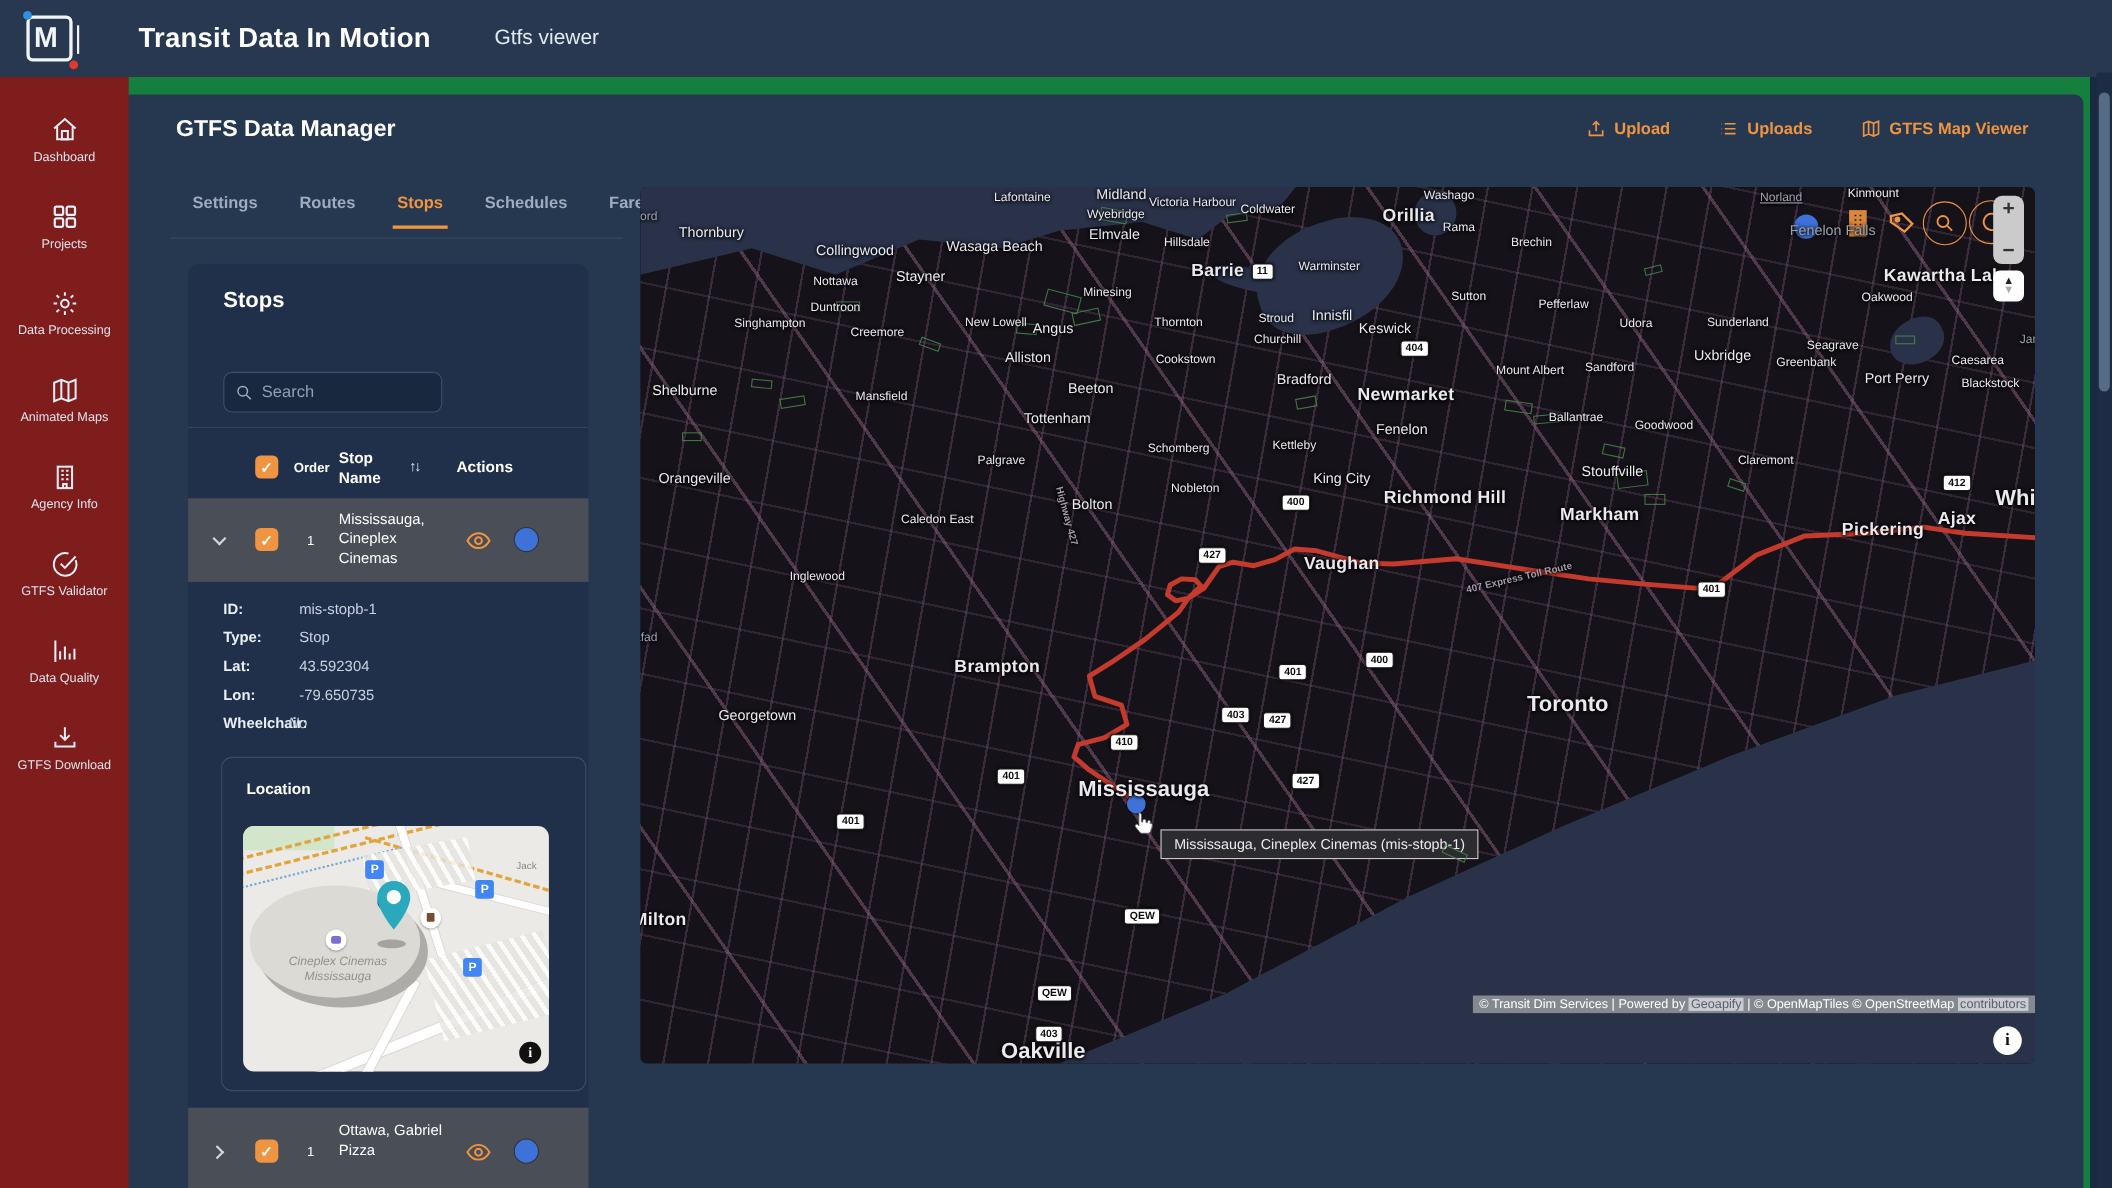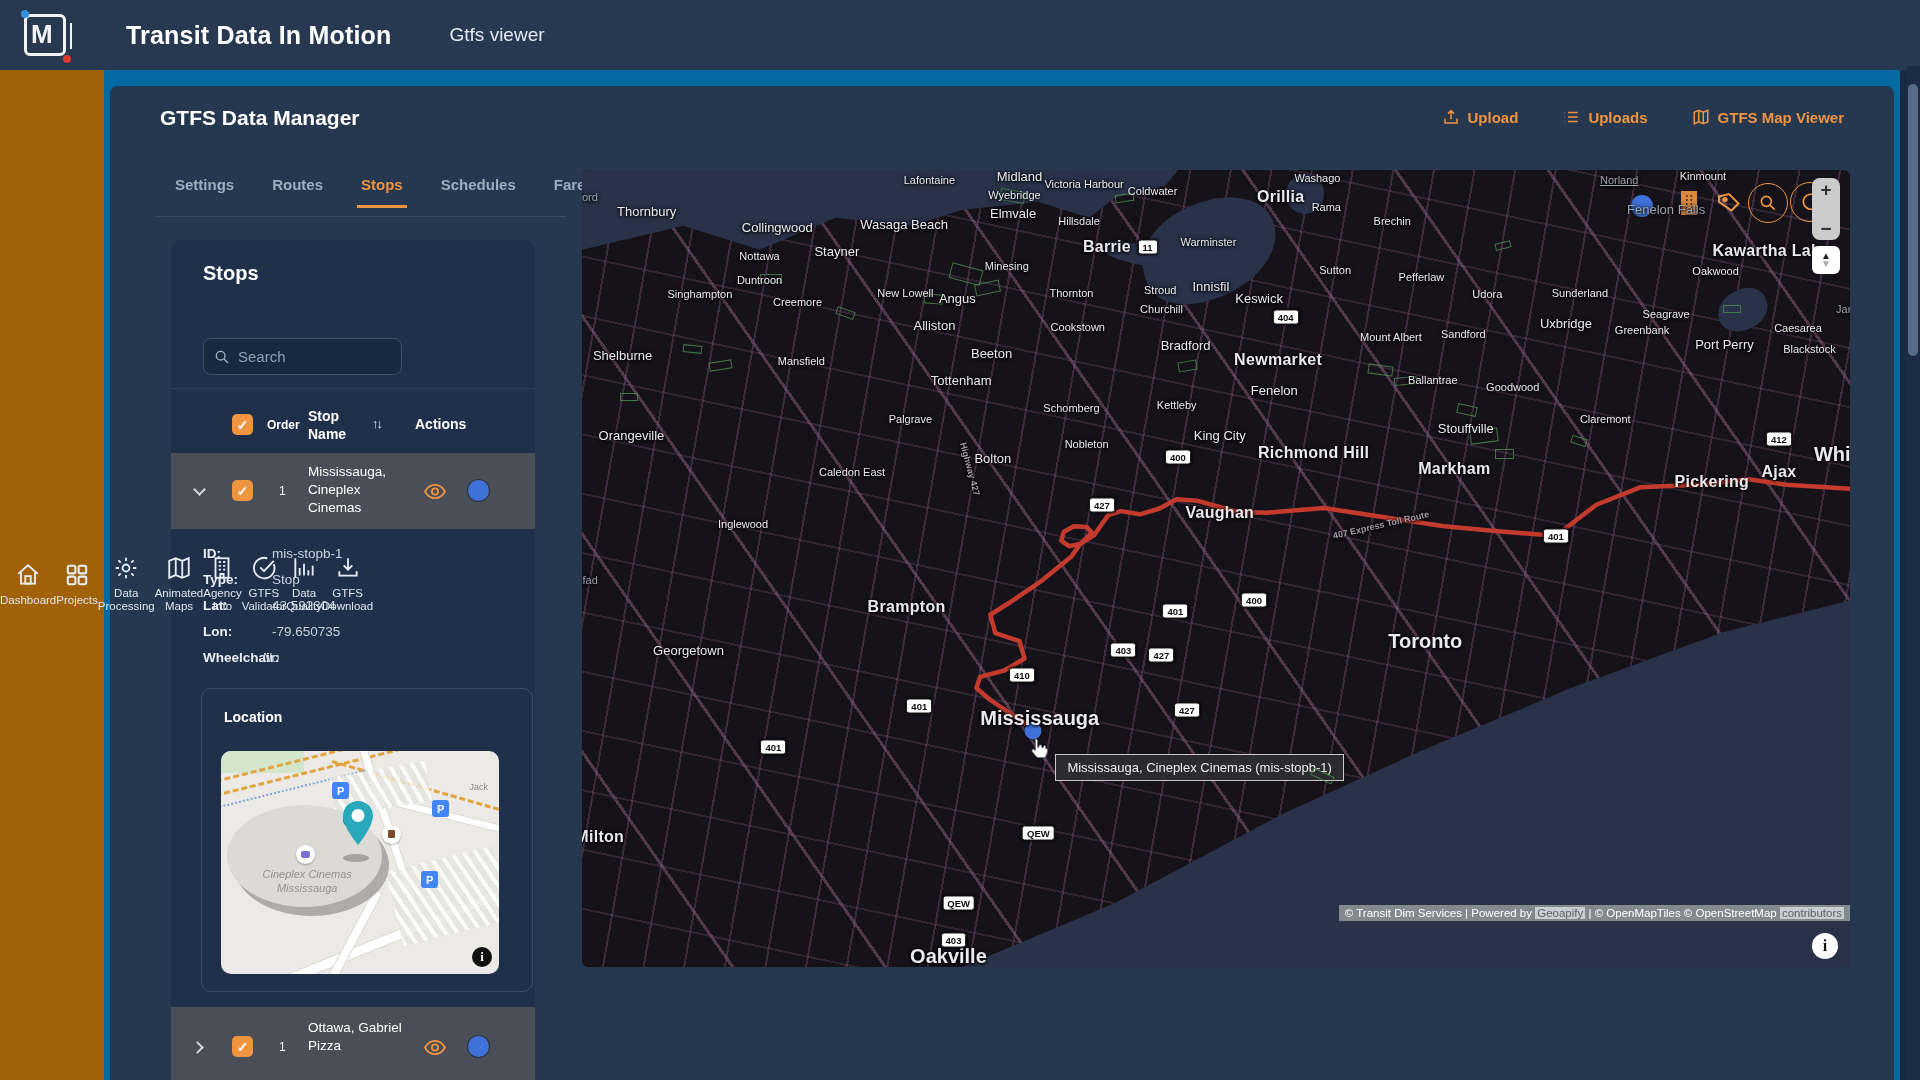--- a/index.html
+++ b/index.html
@@ -22,29 +22,29 @@
                    align-items:center; justify-content:center; cursor:pointer; }
   .userblock { display:flex; align-items:center; gap:10px; cursor:pointer; }
   .avatar { width:38px; height:38px; border-radius:50%; background:#3c4e66; display:flex; align-items:center; justify-content:center; }
   .uname { font-size:14px; font-weight:bold; line-height:1.25; }
   .urole { font-size:14px; color:#d7dfe9; }
   .chev-down, .chev-right { display:inline-block; width:9px; height:9px; border-right:2px solid #cfd8e2; border-bottom:2px solid #cfd8e2; }
   .chev-down { transform:rotate(45deg); }
   .chev-right { transform:rotate(-45deg); }
 
   
-  .sidebar { position:absolute; left:0; top:70px; width:104px; height:1010px; background:#a16207; z-index:25;
-             display:flex; align-items:center; padding-top:18px; }
+  .sidebar { position:absolute; left:0; top:70px; width:117px; height:1010px; background:#7f1d1d; z-index:25;
+             display:flex; flex-direction:column; align-items:center; padding-top:18px; }
   .side-item { width:100%; height:79px; display:flex; flex-direction:column; align-items:center; justify-content:center;
                gap:6px; cursor:pointer; }
   .side-item span.lbl { font-size:11.5px; color:#dde4ee; text-align:center; line-height:1.1; }
   .side-item svg { stroke:#e8eef6; }
 
   
-  .page { position:absolute; left:98px; top:70px; width:1802px; height:1010px; background:#0369a1; overflow:hidden; }
+  .page { position:absolute; left:98px; top:70px; width:1802px; height:1010px; background:#15803d; overflow:hidden; }
   .panel { position:absolute; left:12px; top:16px; width:1784px; height:1020px; background:#263850; border-radius:8px; }
   .panel-title { position:absolute; left:50px; top:20px; font-size:21px; font-weight:bold; }
   .panel-actions { position:absolute; right:50px; top:22px; display:flex; gap:44px; }
   .pa-btn { display:flex; align-items:center; gap:8px; color:#ef9441; font-size:15px; font-weight:bold; cursor:pointer; }
   .pa-btn svg { stroke:#ef9441; }
 
   
   .leftcol { position:absolute; left:45px; top:84px; width:411px; height:940px; }
   .tabs { display:flex; gap:30px; padding-left:16px; border-bottom:1px solid #3a4a61; height:47px; align-items:flex-start; }
   .tab { font-size:15px; font-weight:bold; color:#9facbd; padding:6px 4px 12px; cursor:pointer; }

